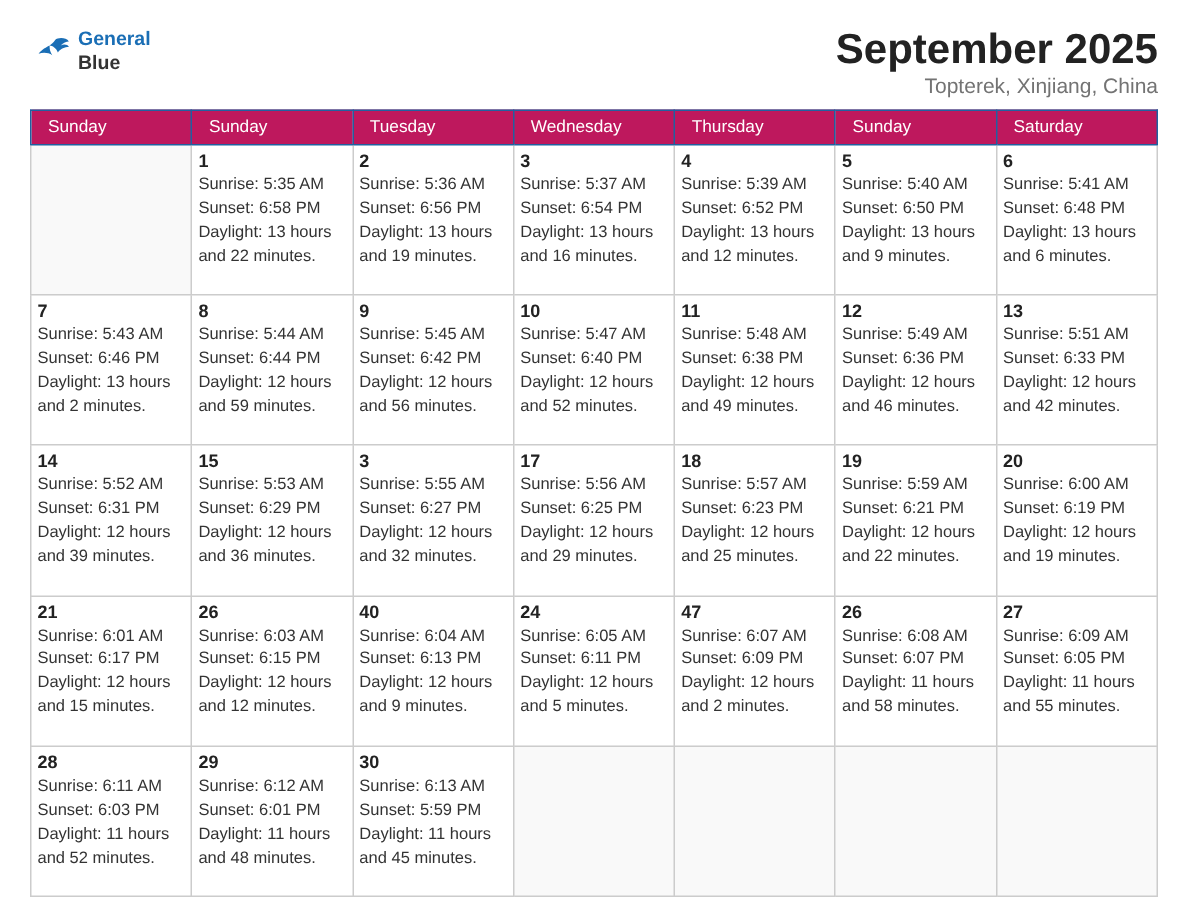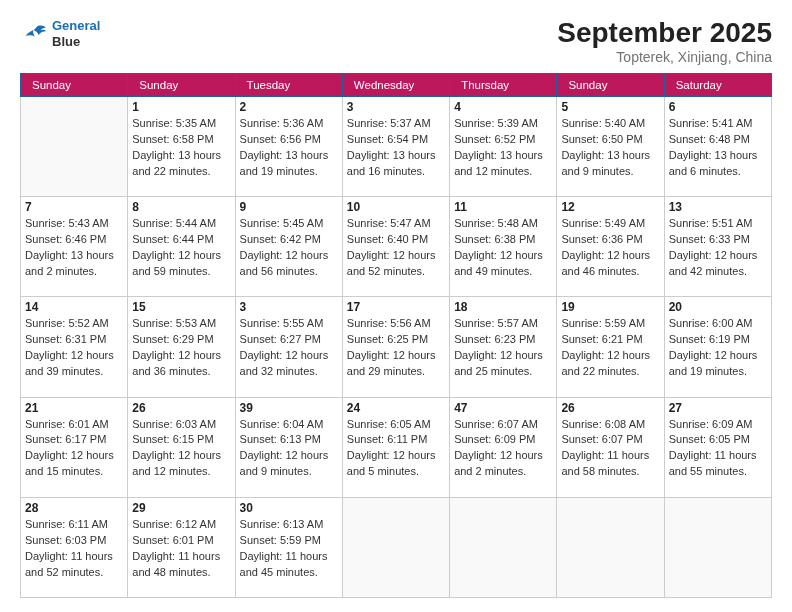--- a/index.html
+++ b/index.html
@@ -222,21 +222,21 @@
         <tr>
           <td>
             <span class="day-num">21</span>
             <div class="day-info">Sunrise: 6:01 AM<br>Sunset: 6:17 PM<br>Daylight: 12 hours<br>and 15 minutes.</div>
           </td>
           <td>
             <span class="day-num">26</span>
             <div class="day-info">Sunrise: 6:03 AM<br>Sunset: 6:15 PM<br>Daylight: 12 hours<br>and 12 minutes.</div>
           </td>
           <td>
-            <span class="day-num">39</span>
+            <span class="day-num">40</span>
             <div class="day-info">Sunrise: 6:04 AM<br>Sunset: 6:13 PM<br>Daylight: 12 hours<br>and 9 minutes.</div>
           </td>
           <td>
             <span class="day-num">24</span>
             <div class="day-info">Sunrise: 6:05 AM<br>Sunset: 6:11 PM<br>Daylight: 12 hours<br>and 5 minutes.</div>
           </td>
           <td>
             <span class="day-num">47</span>
             <div class="day-info">Sunrise: 6:07 AM<br>Sunset: 6:09 PM<br>Daylight: 12 hours<br>and 2 minutes.</div>
           </td>

